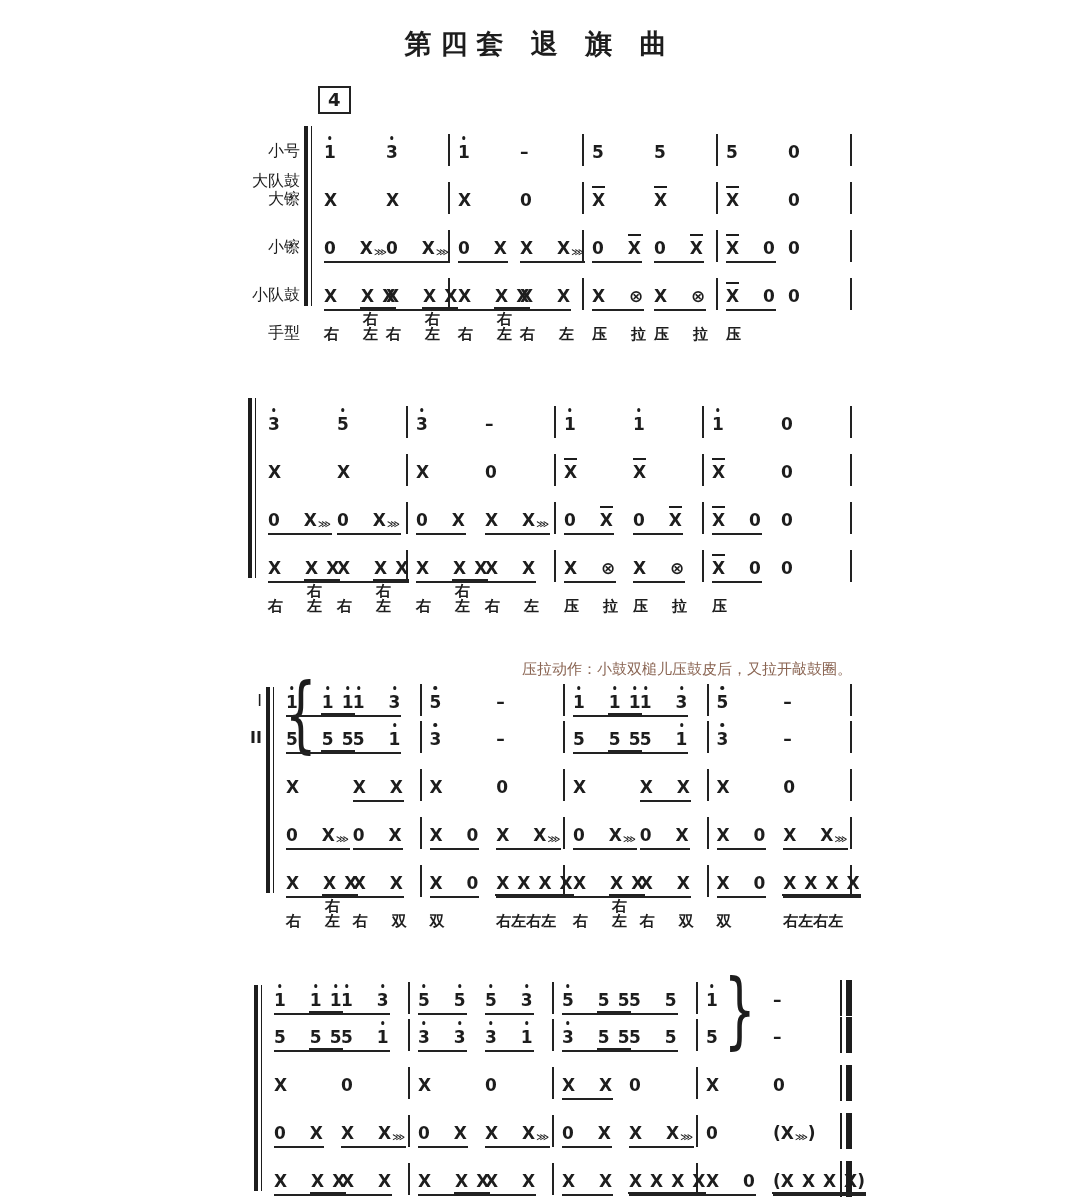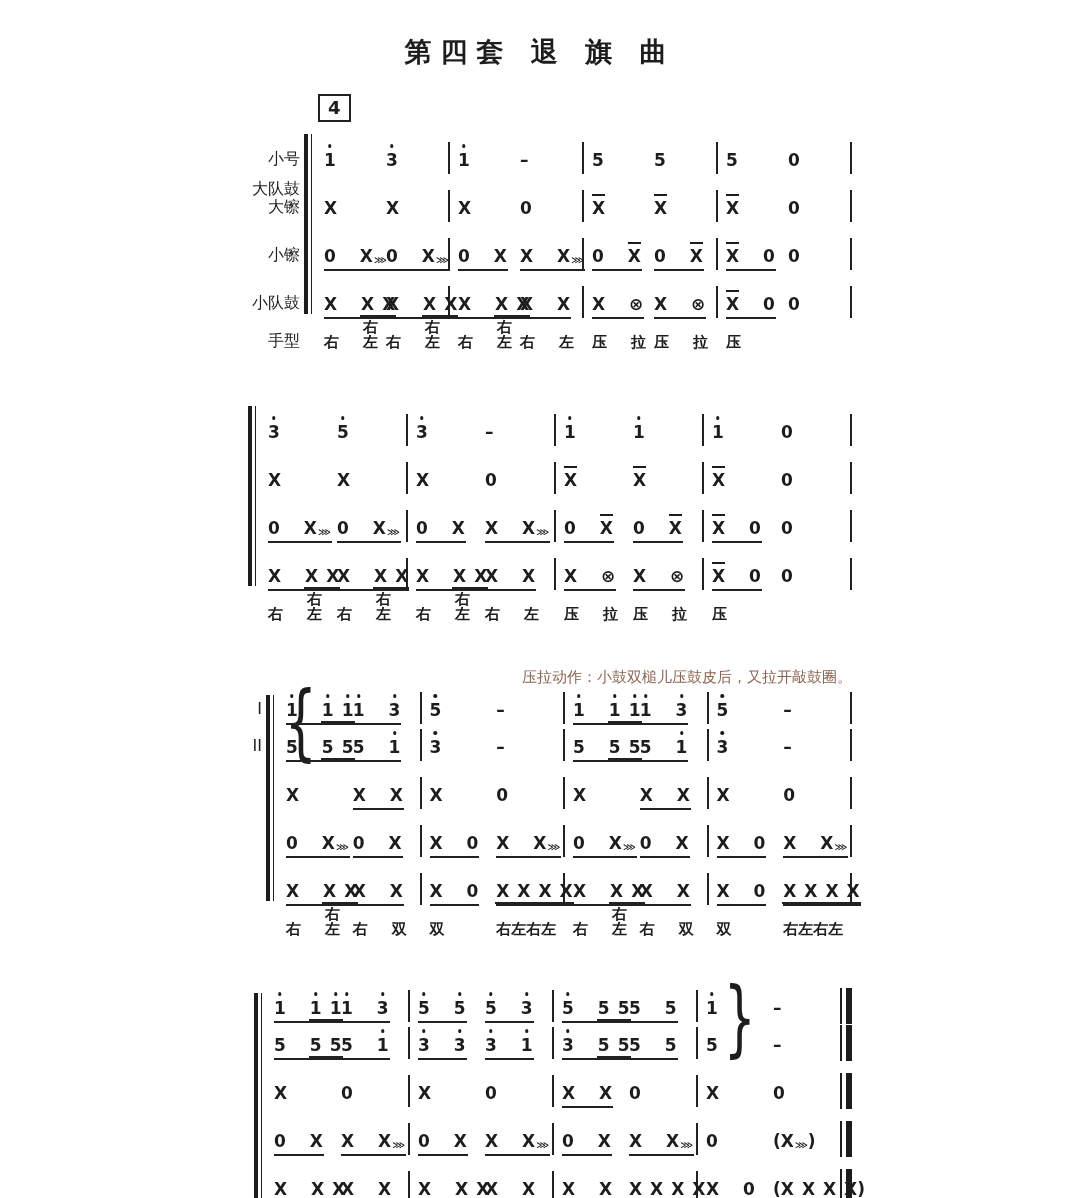--- a/index.html
+++ b/index.html
@@ -1,19 +1,19 @@
 <!DOCTYPE html>
 <html><head>
 <meta charset="utf-8">
 <style>
   html,body{margin:0;padding:0;background:#ffffff;}
   body{width:1080px;height:1198px;overflow:hidden;color:#1d1d1d;
        font-family:"DejaVu Sans","Liberation Sans",sans-serif;}
   .title{text-align:center;font-size:27px;font-weight:700;letter-spacing:9px;
-         padding-top:26px;margin:8px;}
+         padding-top:26px;margin:0;}
   .score{padding-left:236px;padding-right:228px;}
   .system{position:relative;margin-top:50px;}
   .sys1{margin-top:24px;}
   .sys3{margin-top:4px;}
   .rehearsal{display:inline-block;border:2px solid #222;font-size:18px;font-weight:700;
              padding:0 8px;margin-bottom:8px;line-height:1.35;}
   .rowswrap{position:relative;}
   .bracket{position:absolute;top:4px;bottom:8px;width:8px;box-sizing:border-box;
            border-left:4px solid #1d1d1d;border-right:1.5px solid #1d1d1d;}
   .brace{position:absolute;top:-4px;font-size:84px;line-height:0.85;font-weight:400;
@@ -740,21 +740,21 @@
               </div>
               <div class="beat">
                 <span class="grp u0">
                   <span class="nt">–</span>
                 </span>
               </div>
             </div>
             <div class="bar"></div>
           </div>
           <div class="row tight">
-            <div class="lbl" style="width: 26px;">II</div>
+            <div class="lbl" style="width: 26px; font-weight: bold;">II</div>
             <div class="bsp"></div>
             <div class="meas">
               <div class="beat">
                 <span class="grp u2">
                   <span class="nt">5</span>
                   <span class="sub">
                     <span class="nt">5</span>
                     <span class="nt">5</span>
                   </span>
                 </span>

